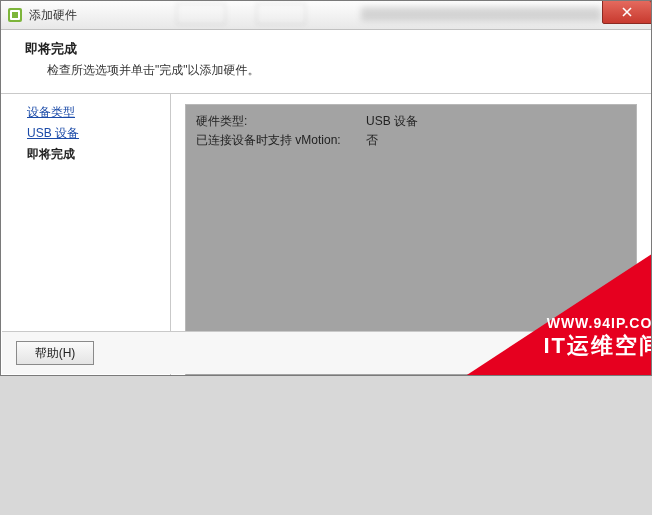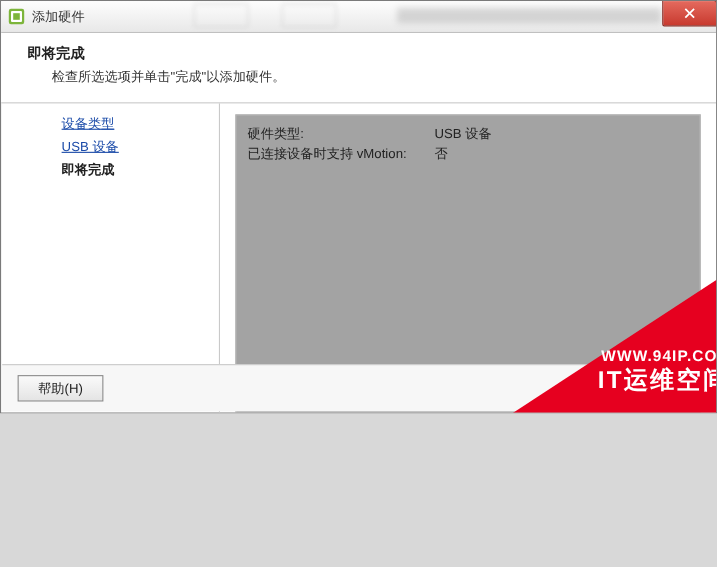--- a/index.html
+++ b/index.html
@@ -5,21 +5,21 @@
 html,body{margin:0;padding:0;font-family:"Microsoft YaHei","Segoe UI",Tahoma,sans-serif;font-size:12px;background:#d8d8d8;}
 .window{width:652px;height:376px;box-sizing:border-box;background:#fff;border:1px solid #7a7a7a;position:relative;overflow:hidden;}
 .titlebar{height:28px;background:linear-gradient(#fdfdfd,#e8e8e8);border-bottom:1px solid #c0c0c0;display:flex;align-items:center;padding-left:6px;position:relative;}
 .titlebar .app-icon{width:16px;height:16px;margin-right:6px;}
 .titlebar .title{color:#333;}
 .close-btn{position:absolute;right:-1px;top:-1px;width:48px;height:22px;background:linear-gradient(#e46a5e,#c83a2f);border:1px solid #8b2a22;border-top-right-radius:3px;border-bottom-left-radius:2px;display:flex;align-items:center;justify-content:center;cursor:pointer;}
 .close-btn svg{width:10px;height:10px;}
 .header-area{padding:10px 16px 14px 24px;border-bottom:1px solid #c9c9c9;background:#fff;}
 .header-area .h-title{font-weight:bold;font-size:13px;color:#222;margin-bottom:4px;}
 .header-area .h-sub{color:#333;margin-left:22px;}
-.body-area{display:flex;height:358px;padding-left:29px;}
+.body-area{display:flex;height:358px;}
 .side{width:170px;border-right:1px solid #c9c9c9;padding:10px 0 0 26px;box-sizing:border-box;}
 .side a{display:block;color:#1a4aa8;text-decoration:underline;margin-bottom:4px;cursor:pointer;}
 .side .current{font-weight:bold;color:#222;}
 .main{flex:1;padding:10px 14px;box-sizing:border-box;}
 .main .opt-label{margin-bottom:10px;color:#333;}
 .option-box{border:1px solid #b8b8b8;background:#a3a3a3;height:300px;padding:8px 10px;box-sizing:border-box;}
 .kv-row{display:flex;margin-bottom:2px;color:#222;}
 .kv-row .k{width:170px;white-space:nowrap;}
 .footer{position:absolute;left:1px;right:1px;bottom:1px;height:42px;border-top:1px solid #c9c9c9;background:#f7f7f7;display:flex;align-items:center;padding:0 14px;}
 .btn{min-width:78px;height:24px;border:1px solid #8a8a8a;background:linear-gradient(#fafafa,#e4e4e4);cursor:pointer;font-family:inherit;font-size:12px;color:#222;padding:0 10px;}

